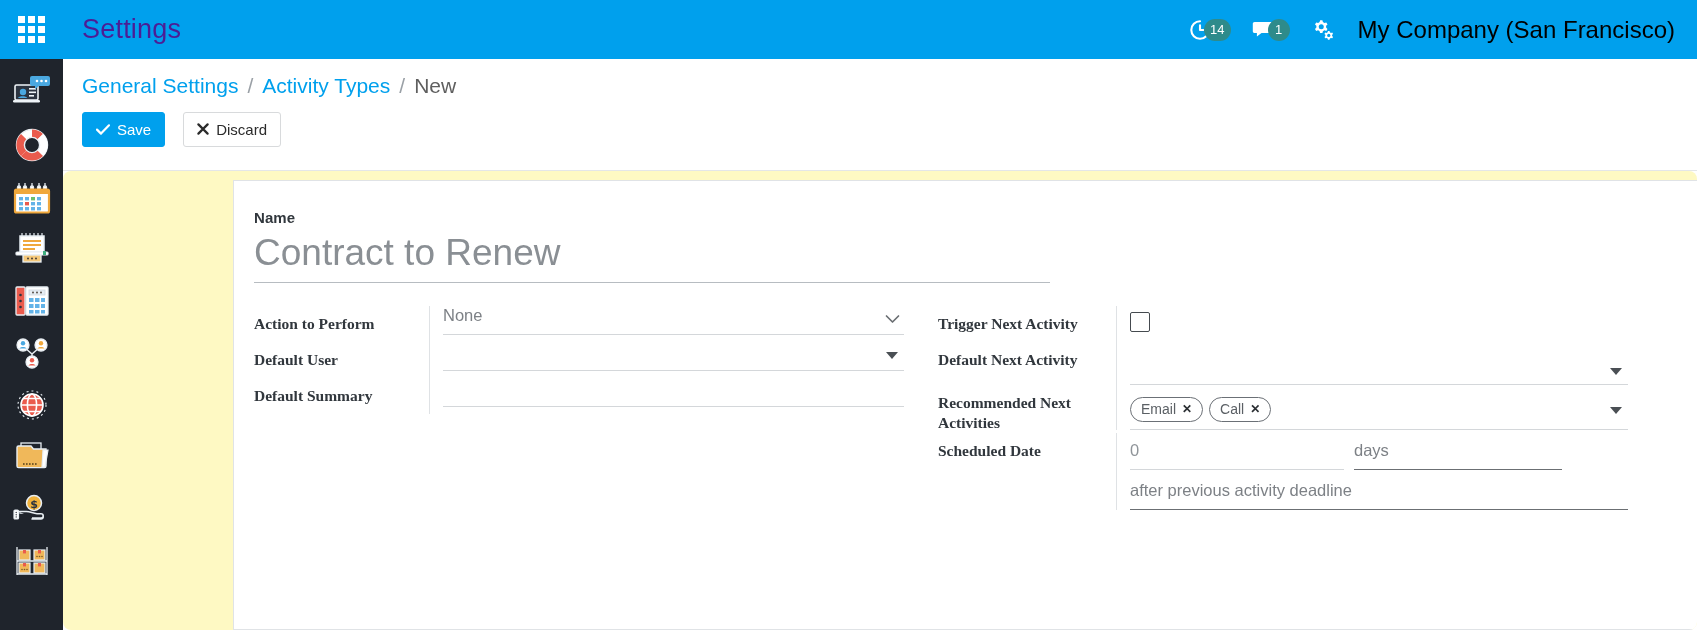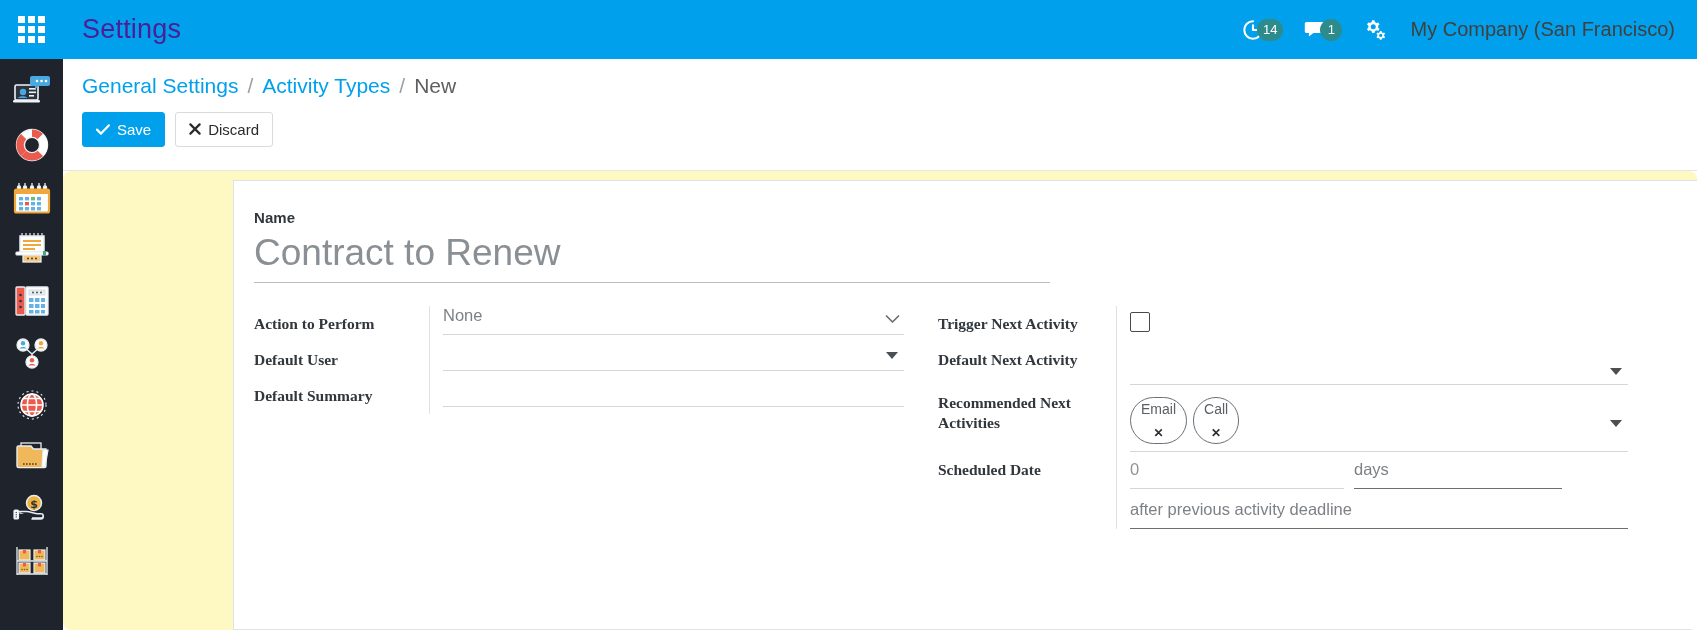--- a/index.html
+++ b/index.html
@@ -59,21 +59,21 @@
     font-size: 13px; line-height: 1;
     margin-left: -7px;
     position: relative; z-index: 2;
   }
 
   .chat-ico { width: 24px; height: 21px; }
 
   .gears-ico { width: 24px; height: 22px; }
 
   .company-name {
-    font-size: 20px; color: #404040; padding: 0 8px 0 14px;
+    font-size: 24px; color: #000000; padding: 0 8px 0 14px;
     white-space: nowrap;
   }
 
   
   .app-sidebar {
     position: absolute; top: 59px; left: 0;
     width: 63px; height: 571px;
     background: #1f242c;
     display: flex; flex-direction: column; align-items: center;
     padding-top: 12px;
@@ -97,21 +97,21 @@
     padding: 16px 0 0 19px;
   }
   .breadcrumb {
     font-size: 21px; line-height: 1; color: #4c4c4c;
     margin-bottom: 16px; display: flex; align-items: baseline; gap: 9px;
   }
   .breadcrumb a { color: #00a0ed; text-decoration: none; cursor: pointer; }
   .breadcrumb .sep { color: #9aa0a6; }
   .breadcrumb .current { color: #5f5f5f; }
 
-  .btn-row { display: flex; gap: 10px; align-items: center; }
+  .btn-row { display: flex; gap: 18px; align-items: center; }
   .btn {
     display: inline-flex; align-items: center; gap: 7px;
     font-size: 15px; line-height: 1;
     padding: 9px 13px; border-radius: 3px;
     cursor: pointer; border: 1px solid transparent;
     white-space: nowrap;
   }
   .btn-primary { background: #00a0ed; color: #fff; border-color: #00a0ed; }
   .btn-secondary { background: #fff; color: #2b2b2b; border-color: #d8dadc; }
 
@@ -229,21 +229,20 @@
   }
 
   .tag-wrap { display: flex; align-items: center; gap: 6px; flex-wrap: wrap; }
   .tag {
     display: inline-flex; align-items: center; gap: 6px;
     border: 1px solid #6b7076; border-radius: 999px;
     padding: 2px 10px;
     font-size: 14px; color: #5b6065;
     background: #fff;
     line-height: 1.35;
-    flex-direction: column;
   }
   .tag .x { font-size: 12px; color: #2b2f33; cursor: pointer; font-weight: bold; }
 
   .sched-row { display: flex; align-items: flex-end; gap: 0; width: 100%; }
   .sched-num { width: 214px; margin-right: 10px; }
   .sched-unit { width: 208px; position: relative; }
   .sched-when { width: 100%; position: relative; margin-top: 11px; }
 </style>
 </head>
 <body>

